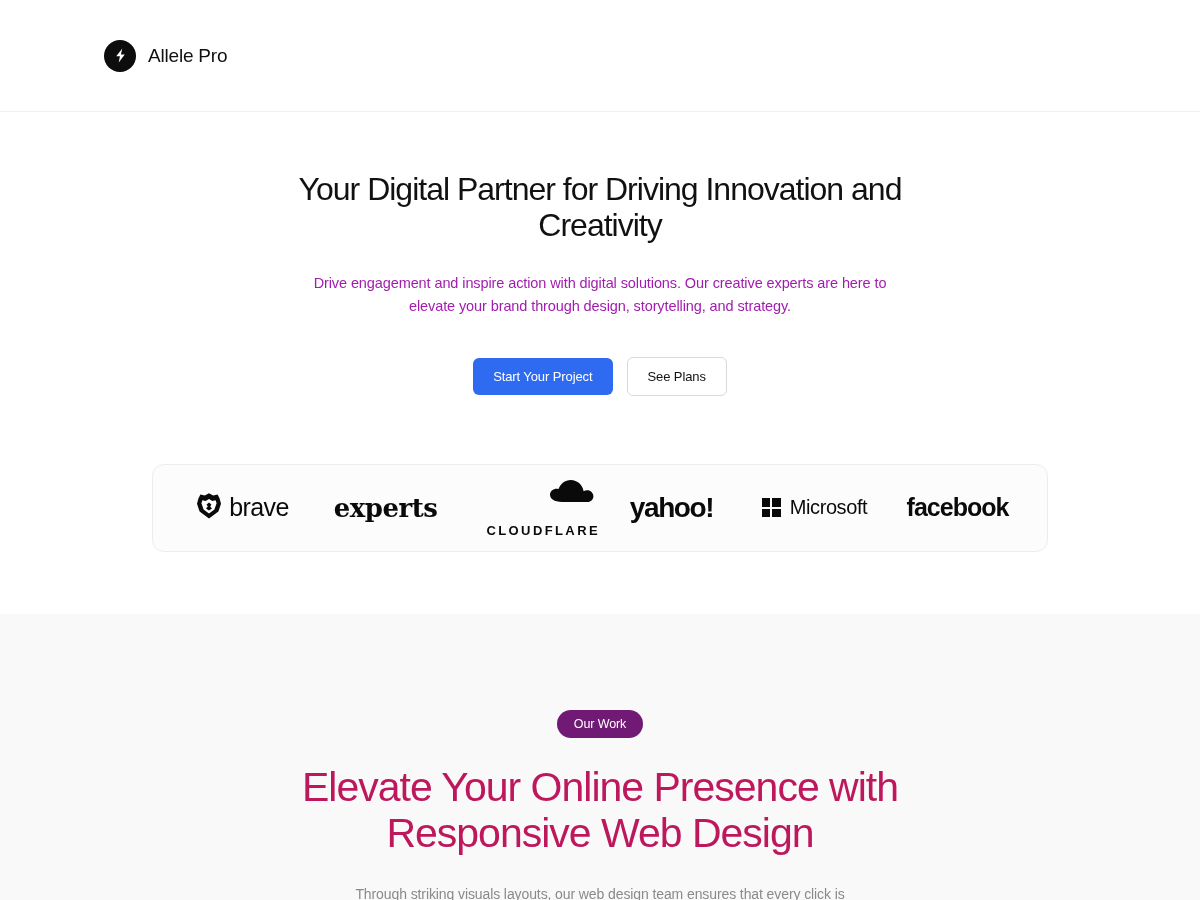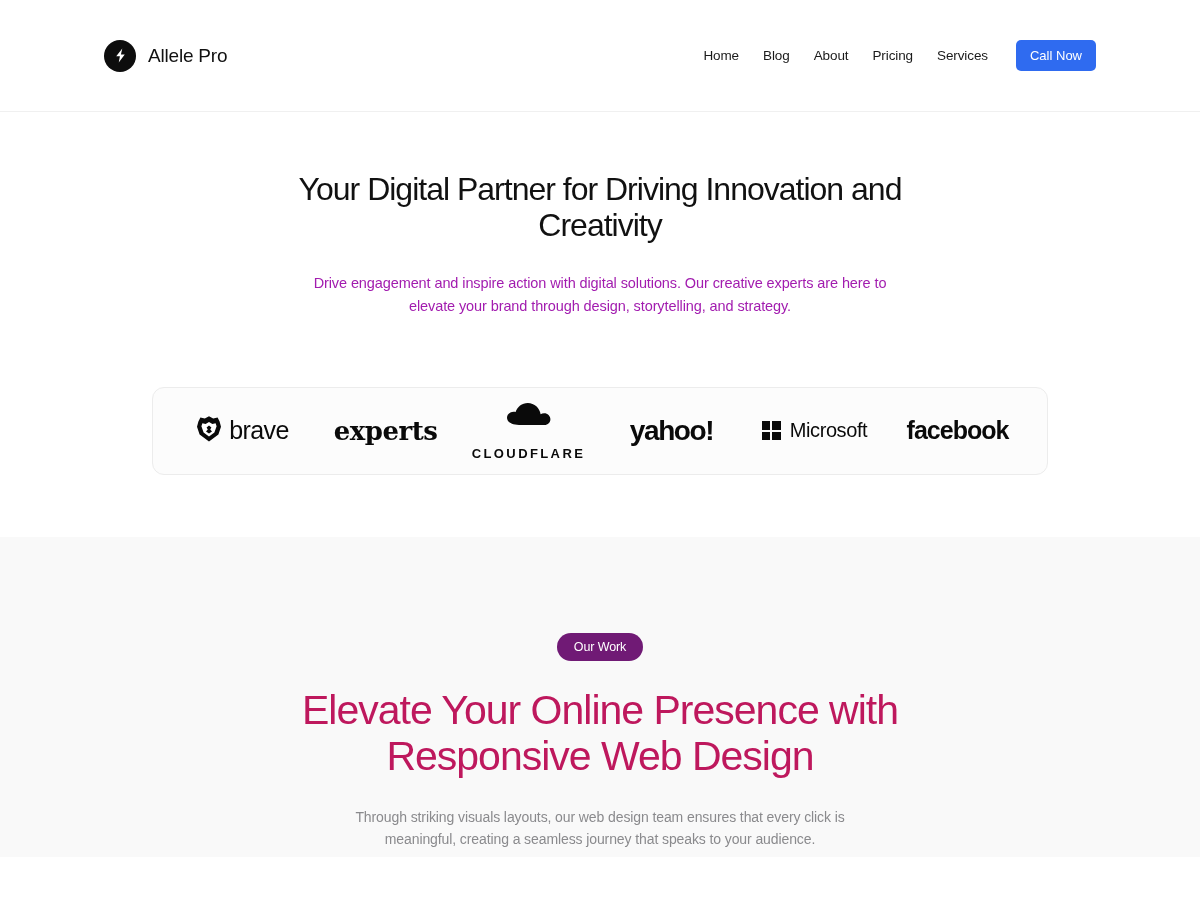--- a/index.html
+++ b/index.html
@@ -175,20 +175,21 @@
   .logo-tumblr .logo-text {
     font-family: "DejaVu Serif", "Liberation Serif", serif;
     font-size: 26px;
     font-weight: 700;
     letter-spacing: -0.5px;
   }
 
   .logo-cloudflare {
     flex-direction: column;
     gap: 16px;
+    align-items: flex-end;
   }
   .logo-cloudflare .logo-text {
     font-size: 13px;
     font-weight: 700;
     letter-spacing: 2.4px;
   }
 
   .logo-yahoo .logo-text {
     font-size: 28px;
     font-weight: 700;
@@ -265,37 +266,33 @@
 
   <div class="brand">
     <span class="brand-mark">
       <svg width="17" height="17" viewBox="0 0 24 24" aria-hidden="true">
         <path d="M14.5 2 L6 13.2 H11.2 L9.5 22 L18 10.5 H12.6 Z" fill="#ffffff"></path>
       </svg>
     </span>
     <span class="brand-name">Allele Pro</span>
   </div>
 
-  <nav class="main-nav">
-    <a class="nav-link" href="#">Home</a>
-    <a class="nav-link" href="#">Blog</a>
-    <a class="nav-link" href="#">About</a>
-    <a class="nav-link" href="#">Pricing</a>
-    <a class="nav-link" href="#">Services</a>
-    <button class="nav-cta">Call Now</button>
-  </nav>
 
 </header>
 
 <section class="hero">
 
   <h1 class="hero-title">Your Digital Partner for Driving Innovation and Creativity</h1>
 
   <p class="hero-sub">Drive engagement and inspire action with digital solutions. Our creative experts are here to elevate your brand through design, storytelling, and strategy.</p>
 
+  <div class="hero-actions">
+    <button class="btn-primary">Start Your Project</button>
+    <button class="btn-outline">See Plans</button>
+  </div>
 
   <div class="logo-strip">
 
     <div class="logo-item logo-brave">
       <span>
         <svg width="26" height="28" viewBox="0 0 26 28" aria-hidden="true">
           <path d="M13 1.2 L17.2 3.4 L21.6 2.6 L23.6 6.6 L25 11.8 L22.4 19.6 L13 26.6 L3.6 19.6 L1 11.8 L2.4 6.6 L4.4 2.6 L8.8 3.4 Z" fill="#0a0a0a"></path>
           <path d="M13 7 L16.4 9 L19.6 8.2 L20.6 11.2 L18.4 17.4 L13 21.6 L7.6 17.4 L5.4 11.2 L6.4 8.2 L9.6 9 Z" fill="#ffffff"></path>
           <path d="M13 10.6 L15.4 12.4 L14.2 14.6 L16 16.4 L13 18.6 L10 16.4 L11.8 14.6 L10.6 12.4 Z" fill="#0a0a0a"></path>
         </svg>

